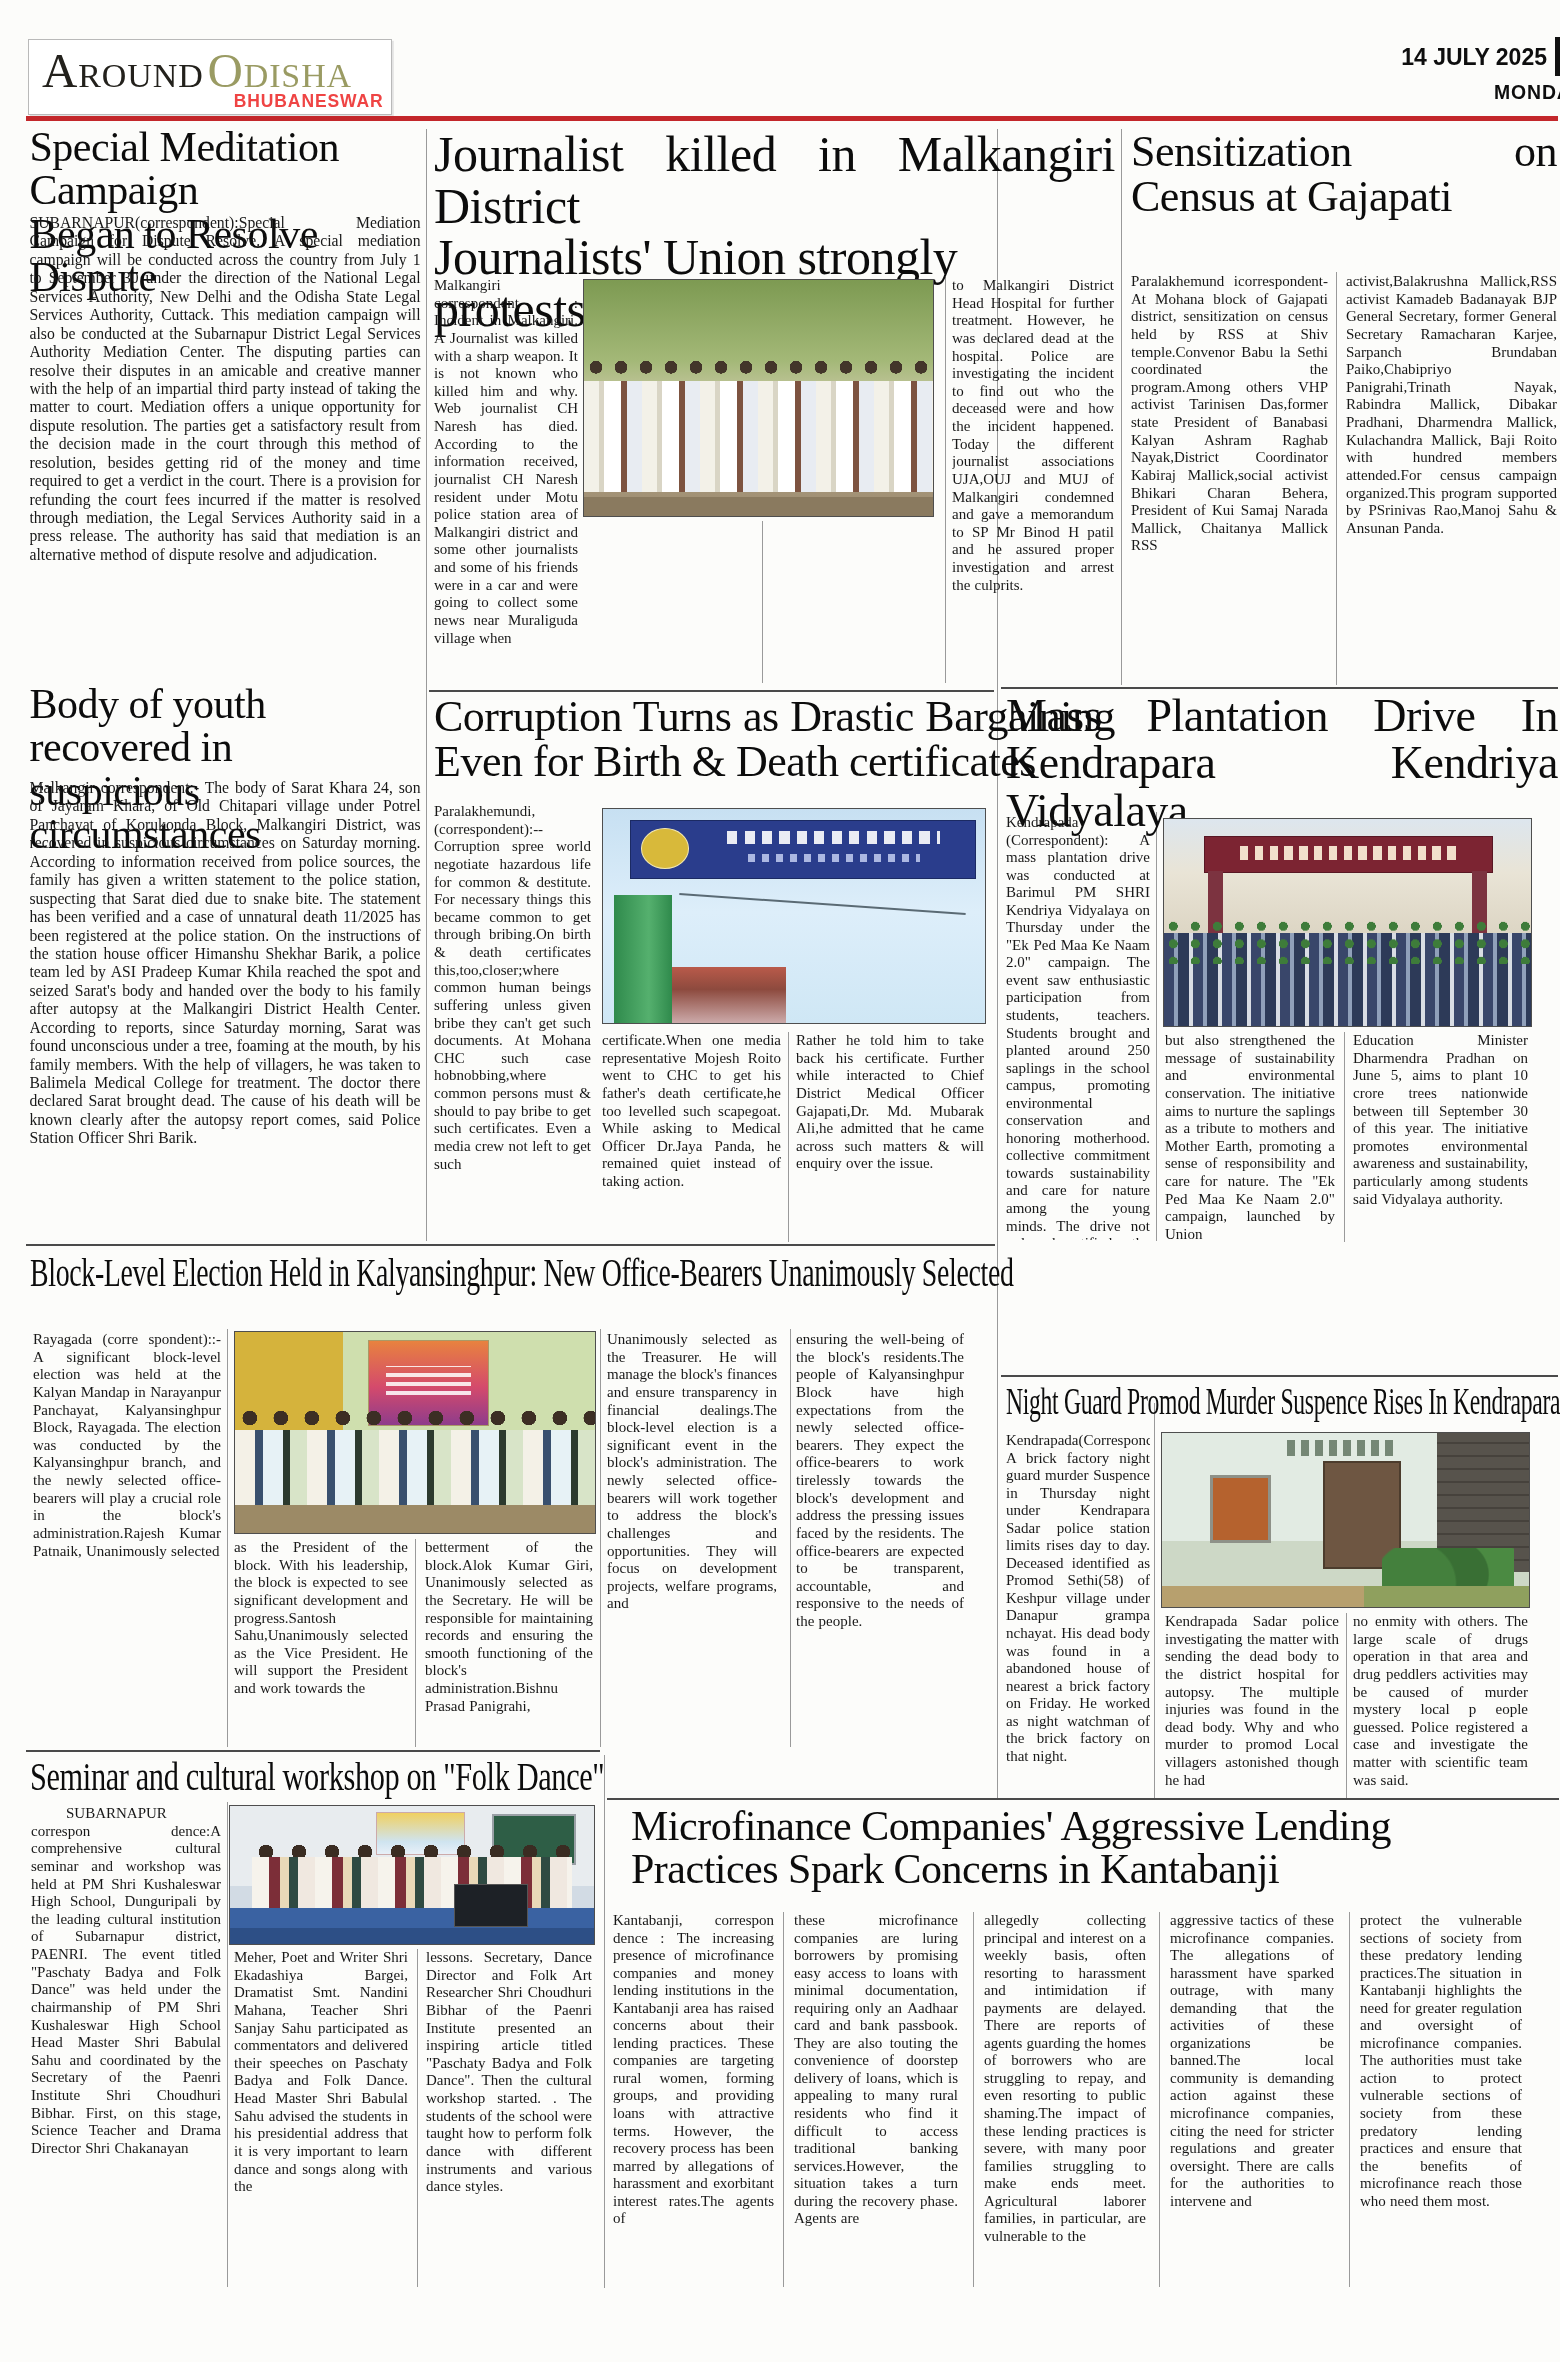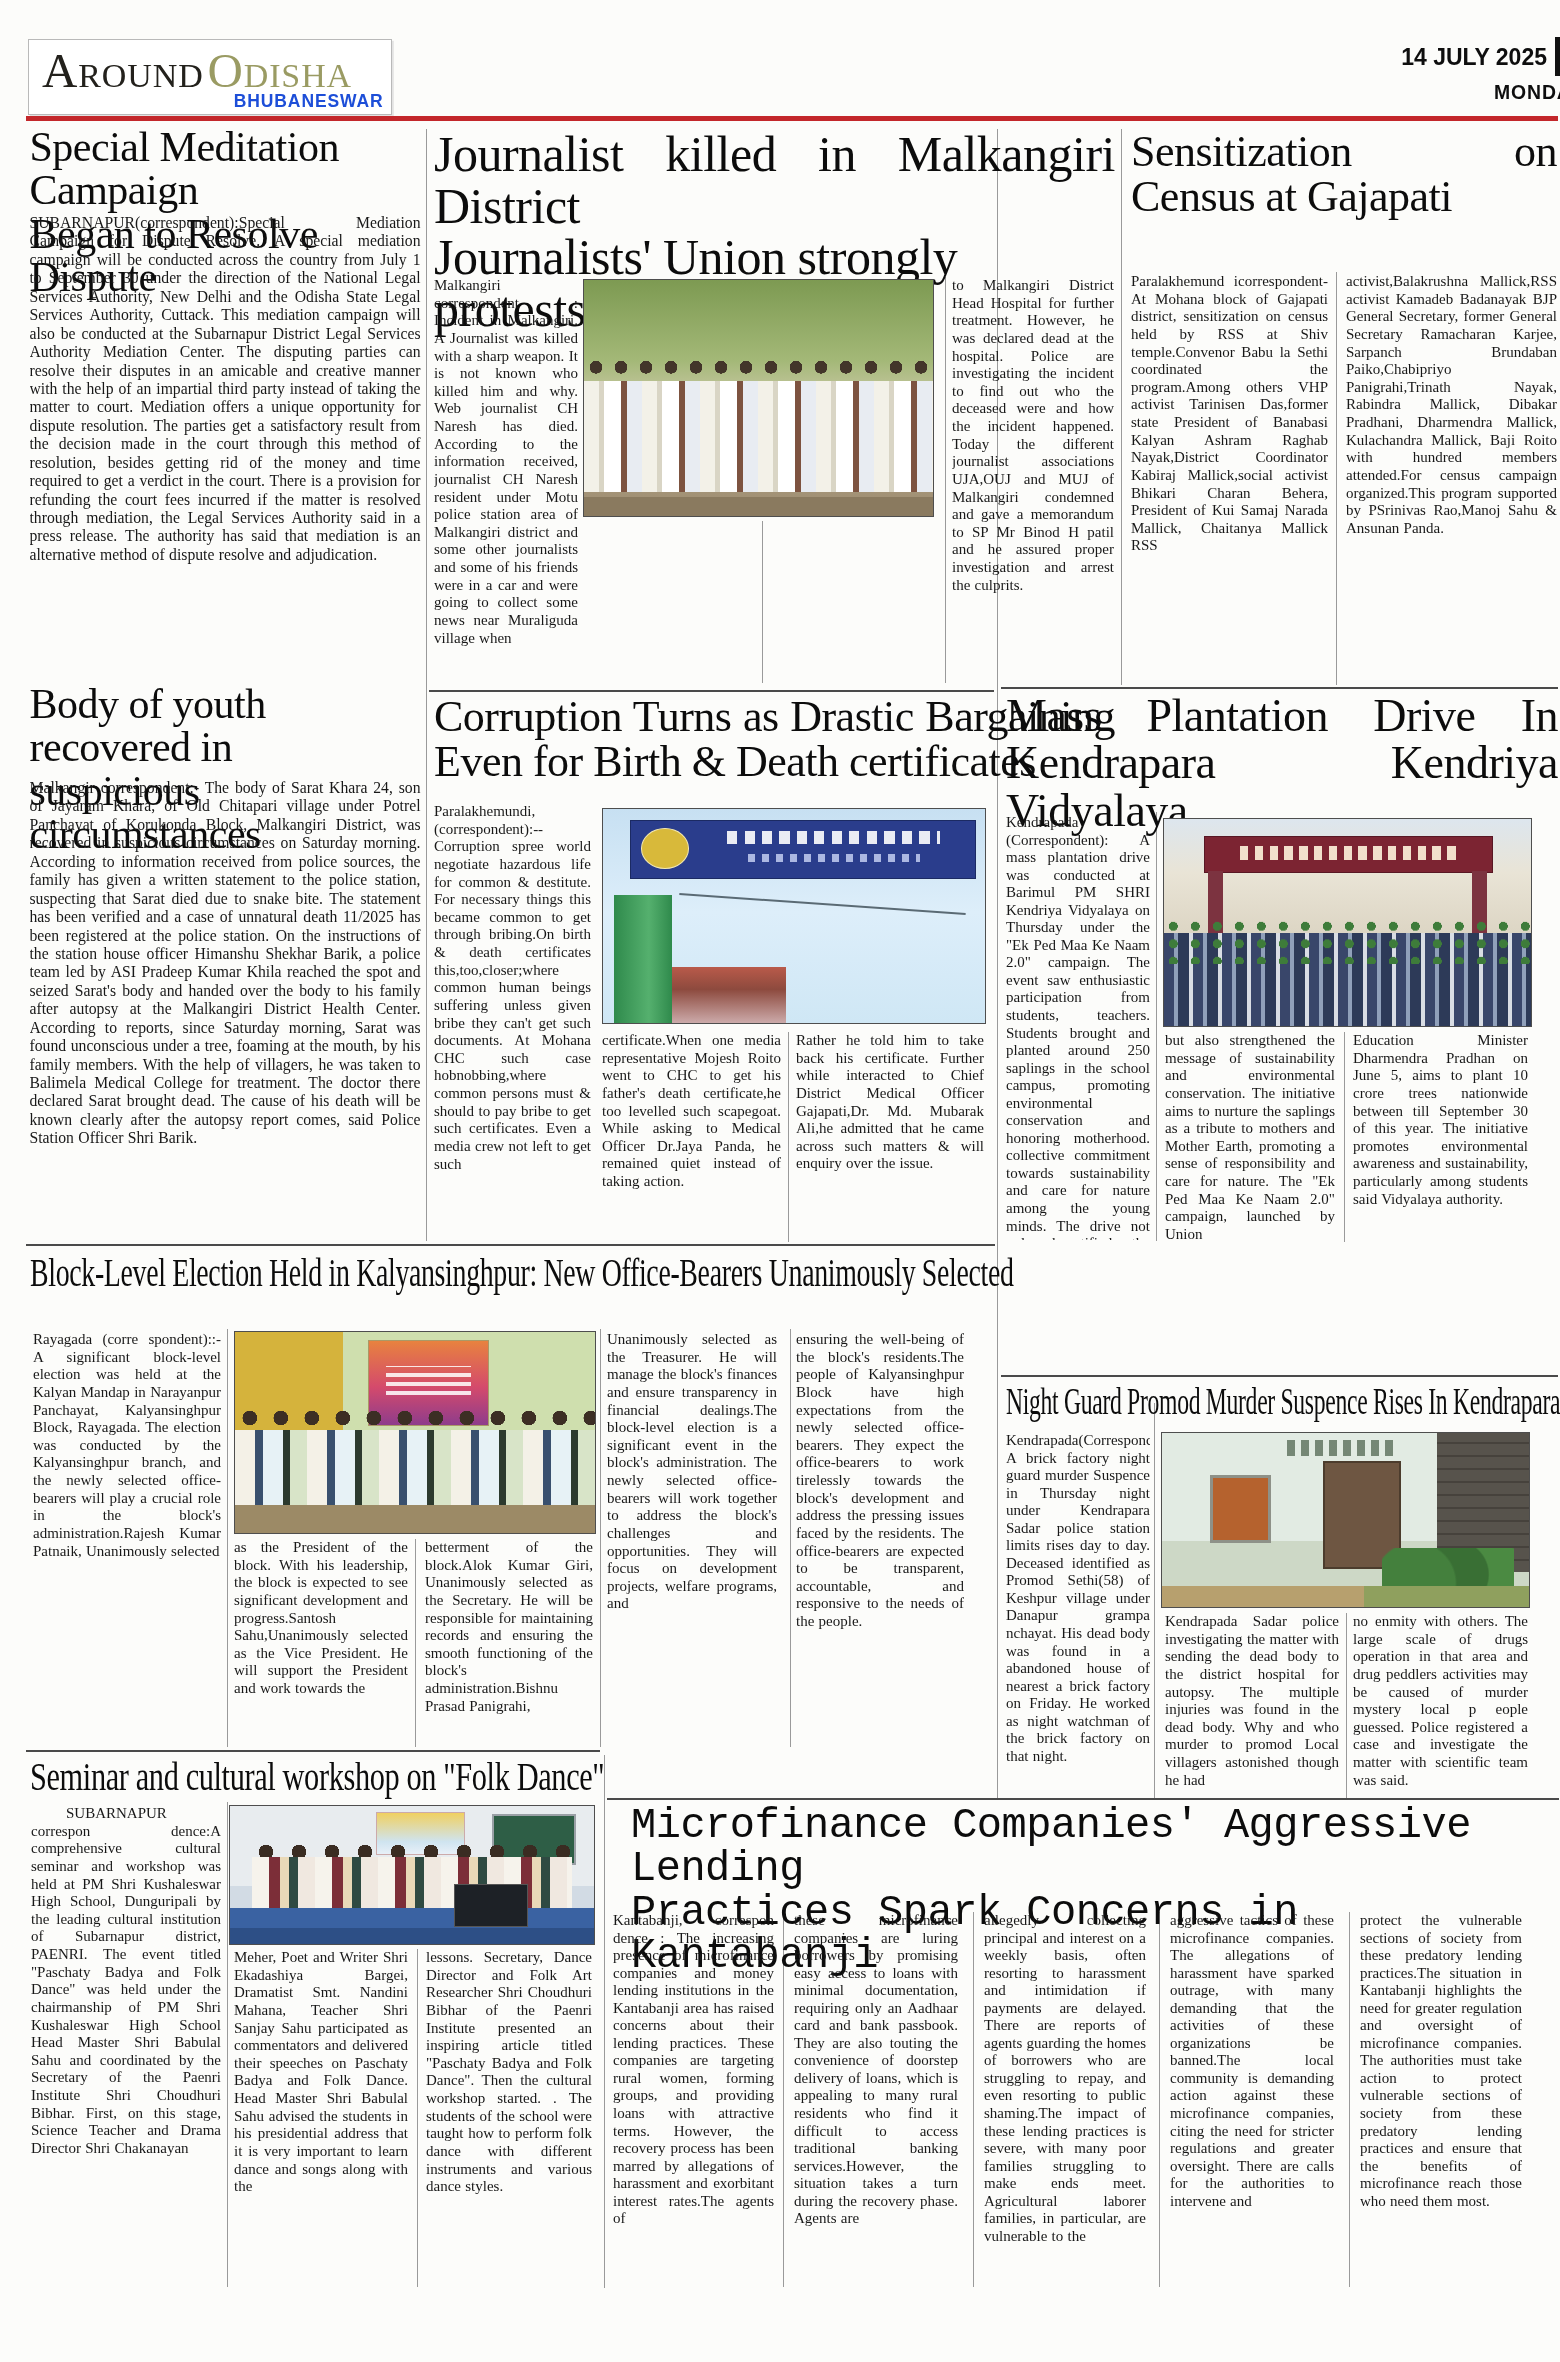--- a/index.html
+++ b/index.html
@@ -5,21 +5,21 @@
   html,body{margin:0;padding:0;background:#d9d9d9;}
   .page{position:relative;width:1561px;height:2363px;background:#fcfcfa;margin:0 auto;
         font-family:"Liberation Serif", serif;color:#141414;overflow:hidden;padding-left:32px;}
   
   .logo-box{position:absolute;left:28px;top:39px;width:362px;height:74px;background:#fff;
             border:0.9px solid #b9b9b9;box-shadow:1.8px 1.8px 0 #e3e3e3;}
   .brand{position:absolute;left:13px;top:1.8px;white-space:nowrap;font-family:"Liberation Serif",serif;}
   .brand .b1{font-size:49px;color:#23211c;font-variant:small-caps;letter-spacing:0.9px;}
   .brand .b2{font-size:49px;color:#9a9b63;font-variant:small-caps;letter-spacing:0.9px;}
   .city{position:absolute;right:7.4px;bottom:1.8px;font-family:"Liberation Sans",sans-serif;
-        font-weight:bold;font-size:17.5px;letter-spacing:0.9px;color:#1d4ed8;}
+        font-weight:bold;font-size:17.5px;letter-spacing:0.9px;color:#ef4444;}
   .dateline{position:absolute;right:46px;top:44px;font-family:"Liberation Sans",sans-serif;
             font-weight:bold;font-size:23px;color:#0e0e0e;white-space:nowrap;}
   .pagebox{position:absolute;right:7.4px;top:37px;width:31px;height:39px;background:#111;color:#fff;
            font-family:"Liberation Serif",serif;font-size:29.5px;text-align:center;line-height:39px;}
   .dayline{position:absolute;right:9.2px;top:81px;font-family:"Liberation Sans",sans-serif;
            font-weight:bold;font-size:19.4px;letter-spacing:0.9px;color:#0e0e0e;}
   .redrule{position:absolute;left:26px;top:116px;width:1532px;height:4.6px;background:#c3272b;}
   
   .abs{position:absolute;}
   .hl{font-weight:normal;color:#0c0c0c;line-height:1.03;letter-spacing:-0.5px;margin:0;}
@@ -259,21 +259,21 @@
     <div class="pd board"></div>
     <div class="pd banner"></div>
     <div class="pd heads"></div>
     <div class="pd people"></div>
     <div class="pd tables"></div>
     <div class="pd box"></div>
   </div>
   <div class="abs bodytxt" style="left:234px;top:1949px;width:174px;height:338px;">Meher, Poet and Writer Shri Ekadashiya Bargei, Dramatist Smt. Nandini Mahana, Teacher Shri Sanjay Sahu participated as commentators and delivered their speeches on Paschaty Badya and Folk Dance. Head Master Shri Babulal Sahu advised the students in his presidential address that it is very important to learn dance and songs along with the</div>
   <div class="abs bodytxt" style="left:426px;top:1949px;width:166px;height:338px;">lessons. Secretary, Dance Director and Folk Art Researcher Shri Choudhuri Bibhar of the Paenri Institute presented an inspiring article titled "Paschaty Badya and Folk Dance". Then the cultural workshop started. . The students of the school were taught how to perform folk dance with different instruments and various dance styles.</div>
 
-  <div class="abs" style="left:631px;top:1805px;width:923px;font-family:Liberation Mono, monospace;">
+  <div class="abs" style="left:631px;top:1805px;width:923px;">
     <h1 class="hl" style="font-size:42px;">
       <div>Microfinance Companies' Aggressive Lending</div>
       <div>Practices Spark Concerns in Kantabanji</div>
     </h1>
   </div>
   <div class="abs bodytxt small" style="left:613px;top:1912px;width:161px;height:377px;">Kantabanji, correspon dence : The increasing presence of microfinance companies and money lending institutions in the Kantabanji area has raised concerns about their lending practices. These companies are targeting rural women, forming groups, and providing loans with attractive terms. However, the recovery process has been marred by allegations of harassment and exorbitant interest rates.The agents of</div>
   <div class="abs bodytxt small" style="left:794px;top:1912px;width:164px;height:377px;">these microfinance companies are luring borrowers by promising easy access to loans with minimal documentation, requiring only an Aadhaar card and bank passbook. They are also touting the convenience of doorstep delivery of loans, which is appealing to many rural residents who find it difficult to access traditional banking services.However, the situation takes a turn during the recovery phase. Agents are</div>
   <div class="abs bodytxt small" style="left:984px;top:1912px;width:162px;height:377px;">allegedly collecting principal and interest on a weekly basis, often resorting to harassment and intimidation if payments are delayed. There are reports of agents guarding the homes of borrowers who are struggling to repay, and even resorting to public shaming.The impact of these lending practices is severe, with many poor families struggling to make ends meet. Agricultural laborer families, in particular, are vulnerable to the</div>
   <div class="abs bodytxt small" style="left:1170px;top:1912px;width:164px;height:377px;">aggressive tactics of these microfinance companies. The allegations of harassment have sparked outrage, with many demanding that the activities of these organizations be banned.The local community is demanding action against these microfinance companies, citing the need for stricter regulations and greater oversight. There are calls for the authorities to intervene and</div>
   <div class="abs bodytxt small" style="left:1360px;top:1912px;width:162px;height:377px;">protect the vulnerable sections of society from these predatory lending practices.The situation in Kantabanji highlights the need for greater regulation and oversight of microfinance companies. The authorities must take action to protect vulnerable sections of society from these predatory lending practices and ensure that the benefits of microfinance reach those who need them most.</div>

